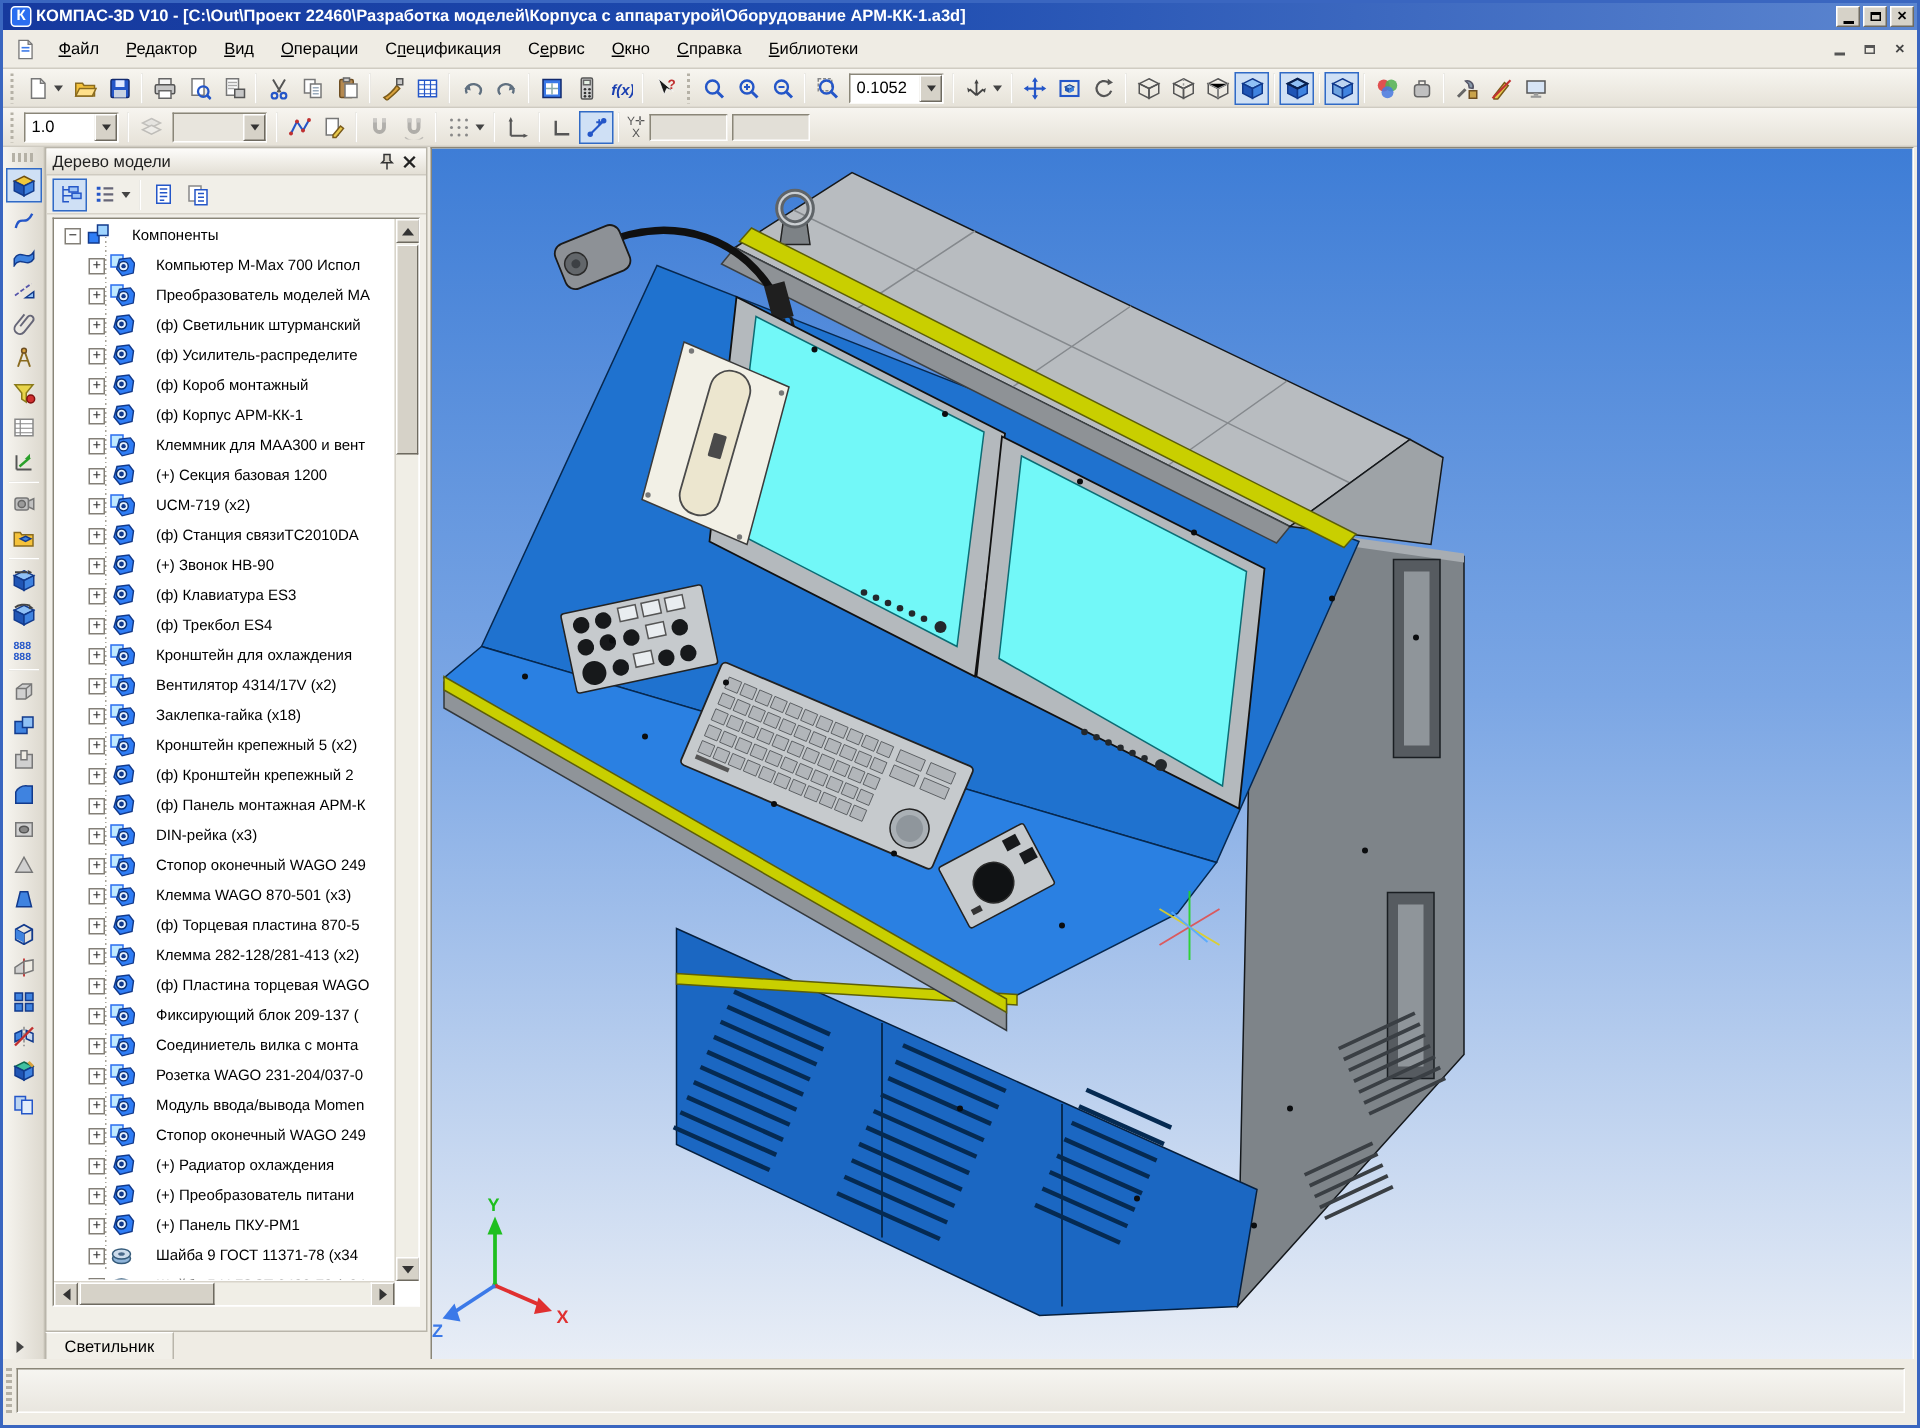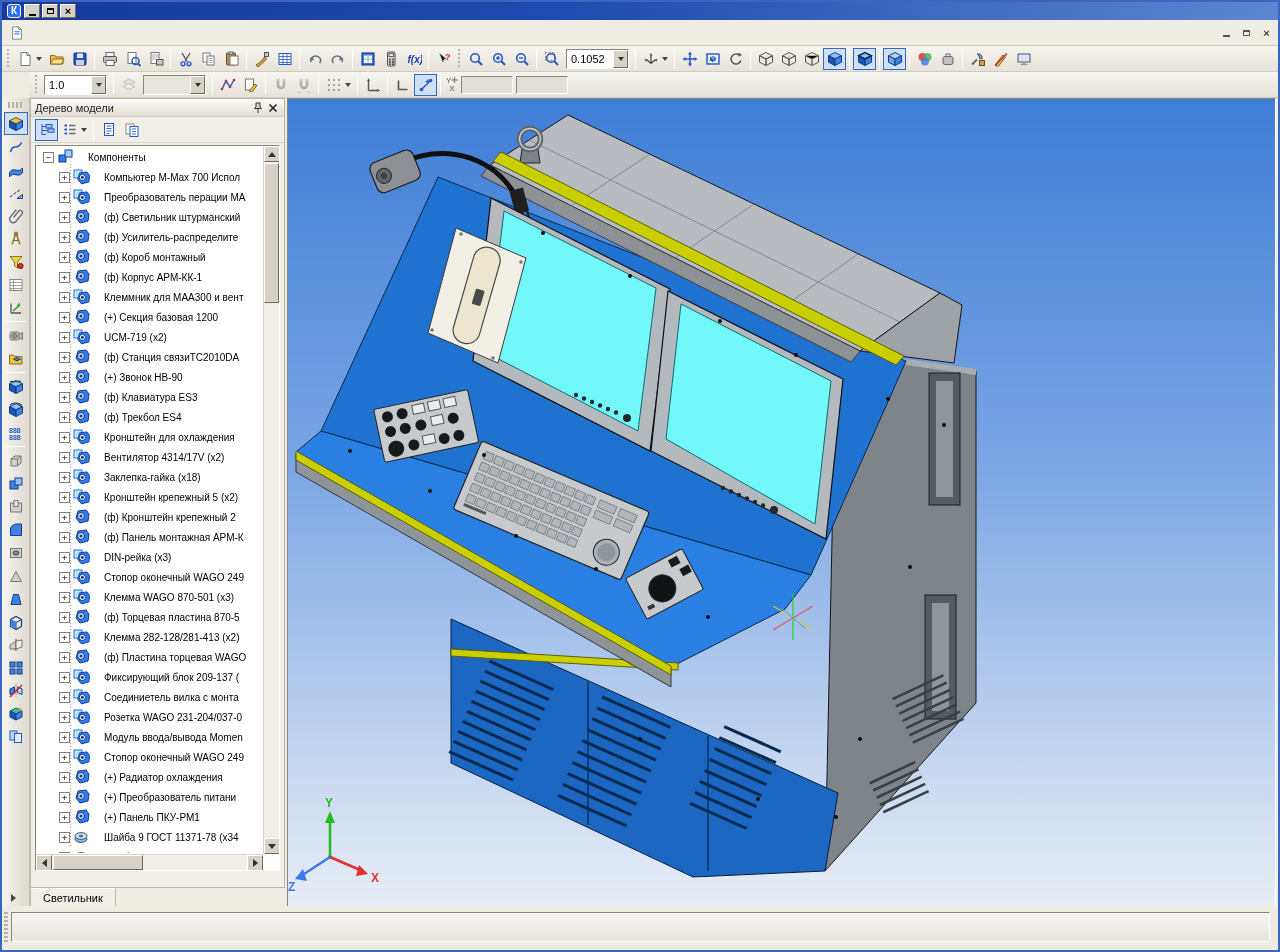--- a/index.html
+++ b/index.html
@@ -26,21 +26,21 @@
   border-bottom:1px solid #d0ccc2; display:flex; align-items:center; }
 .mdi-doc { width:14px; height:14px; margin:0 6px 0 8px; }
 .menu-item { padding:4px 9px; color:#000; }
 .menu-item u { text-decoration:underline; }
 .menu-spacer { flex:1; }
 .mdibtn { width:17px; height:15px; display:flex; align-items:center; justify-content:center; color:#444; margin-right:3px; }
 
 
 .toolbar { position:absolute; left:0; right:0; height:26px; background:linear-gradient(#f7f5f0,#e6e2d8);
   border-bottom:1px solid #cfcbc1; display:flex; align-items:center; padding-left:2px; }
-.tb1 { top:44px; } .tb2 { top:70px;margin-left:28px; }
+.tb1 { top:44px; } .tb2 { top:70px; }
 .grip { width:5px; height:20px; margin:0 2px;
   background:repeating-linear-gradient(to bottom,#b5b1a6 0 2px,transparent 2px 4px);
   background-size:2px 100%; background-repeat:no-repeat; background-position:1px 0; }
 .tbtn { width:23px; height:22px; border:1px solid transparent; display:flex; align-items:center;
   justify-content:center; position:relative;text-align:center; }
 .tbtn.active { border:1px solid var(--active-border,#316ac5); background:var(--active-bg,#cfe0f5); }
 .tbtn.disabled { filter:grayscale(1) opacity(.45); }
 .tbtn .dd { position:absolute; right:-7px; top:8px; width:0; height:0; border:3px solid transparent; border-top:4px solid #444; }
 .tbtn.hasdd { margin-right:9px; }
 .tsep { width:1px; height:20px; background:#b9b5aa; border-right:1px solid #fff; margin:0 3px; }
@@ -110,40 +110,52 @@
   background:linear-gradient(#f6f5f1,#e9e6df); border:1px solid; border-color:#8a8678 #fff #fff #8a8678; }
 svg text { font-family:"Liberation Sans","DejaVu Sans",sans-serif; }
 </style>
 </head>
 <body>
 
 <div class="app">
 
   <div class="titlebar">
     <div class="app-ico">К</div>
+    <div class="title-text">КОМПАС-3D V10 - [C:\Out\Проект 22460\Разработка моделей\Корпуса с аппаратурой\Оборудование АРМ-КК-1.a3d]</div>
     <div class="winbtns">
       <div class="winbtn">
           <div class="g-min"></div>
         </div>
       <div class="winbtn">
           <div class="g-res"></div>
         </div>
       <div class="winbtn">
           <span class="g-cls">×</span>
         </div>
     </div>
   </div>
 
   <div class="menubar">
     <svg class="mdi-doc" viewBox="0 0 16 16">
       <path d="M3 1h7l3 3v11H3z" fill="#fff" stroke="#777"></path>
         <path d="M10 1v3h3" fill="none" stroke="#777"></path>
       <rect x="5" y="6" width="6" height="1.2" fill="#3b79e8"></rect>
         <rect x="5" y="8.5" width="6" height="1.2" fill="#3b79e8"></rect>
     </svg>
+    <div id="menu-items" style="display:flex">
+        <div class="menu-item"><u>Ф</u>айл</div>
+        <div class="menu-item"><u>Р</u>едактор</div>
+        <div class="menu-item"><u>В</u>ид</div>
+        <div class="menu-item"><u>О</u>перации</div>
+        <div class="menu-item">С<u>п</u>ецификация</div>
+        <div class="menu-item">С<u>е</u>рвис</div>
+        <div class="menu-item"><u>О</u>кно</div>
+        <div class="menu-item"><u>С</u>правка</div>
+        <div class="menu-item"><u>Б</u>иблиотеки</div>
+      </div>
     <div class="menu-spacer"></div>
     <div class="mdibtn">
         <div class="g-min" style="background:#555"></div>
       </div>
     <div class="mdibtn">
         <div class="g-res" style="border-color:#555"></div>
       </div>
     <div class="mdibtn">
         <span style="font-weight:bold">×</span>
       </div>
@@ -788,21 +800,21 @@
           <div class="trow" style="padding-left: 22px;">
             <span class="expander">+</span>
             <svg class="ticon" viewBox="0 0 17 16" width="17" height="16">
               <rect x="1" y="1" width="8" height="8" fill="#bfe9ff" stroke="#2b6ef0"></rect>
               <g transform="translate(2,2) scale(.92)">
                 <polygon points="5,2 13,1 16,5 15,12 7,14 3,9" fill="#2f7df5" stroke="#123a8c"></polygon>
                 <circle cx="8" cy="7" r="3.4" fill="#e8f4ff" stroke="#0c2f70"></circle>
                 <circle cx="8" cy="7" r="1.6" fill="#123a8c"></circle>
               </g>
             </svg>
-            <span class="lbl">Преобразователь перации МА</span>
+            <span class="lbl">Преобразователь моделей МА</span>
           </div>
           <div class="trow" style="padding-left: 22px;">
             <span class="expander">+</span>
             <svg class="ticon" viewBox="0 0 17 16" width="17" height="16">
               <polygon points="5,2 13,1 16,5 15,12 7,14 3,9" fill="#2f7df5" stroke="#123a8c"></polygon>
               <circle cx="8" cy="7" r="3.4" fill="#e8f4ff" stroke="#0c2f70"></circle>
               <circle cx="8" cy="7" r="1.6" fill="#123a8c"></circle>
             </svg>
             <span class="lbl">(ф) Светильник штурманский</span>
           </div>

